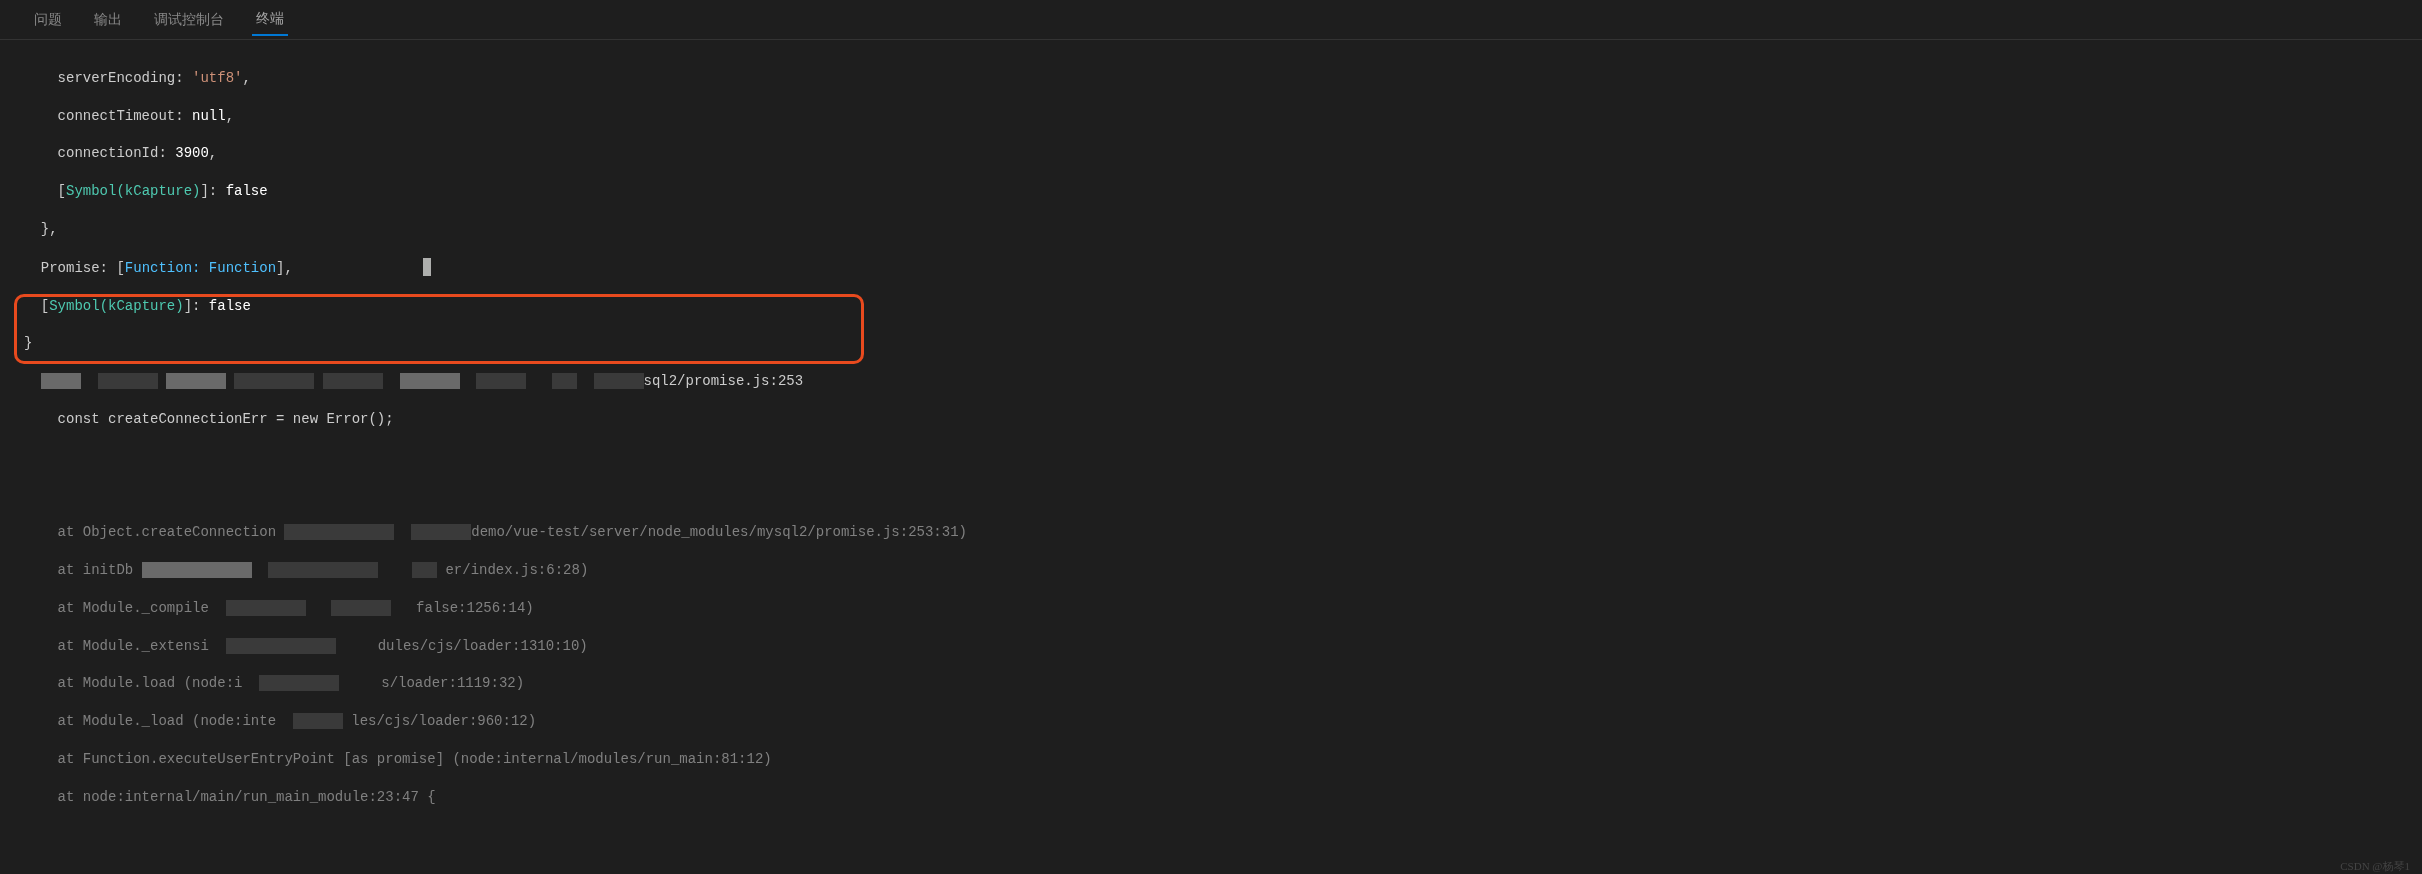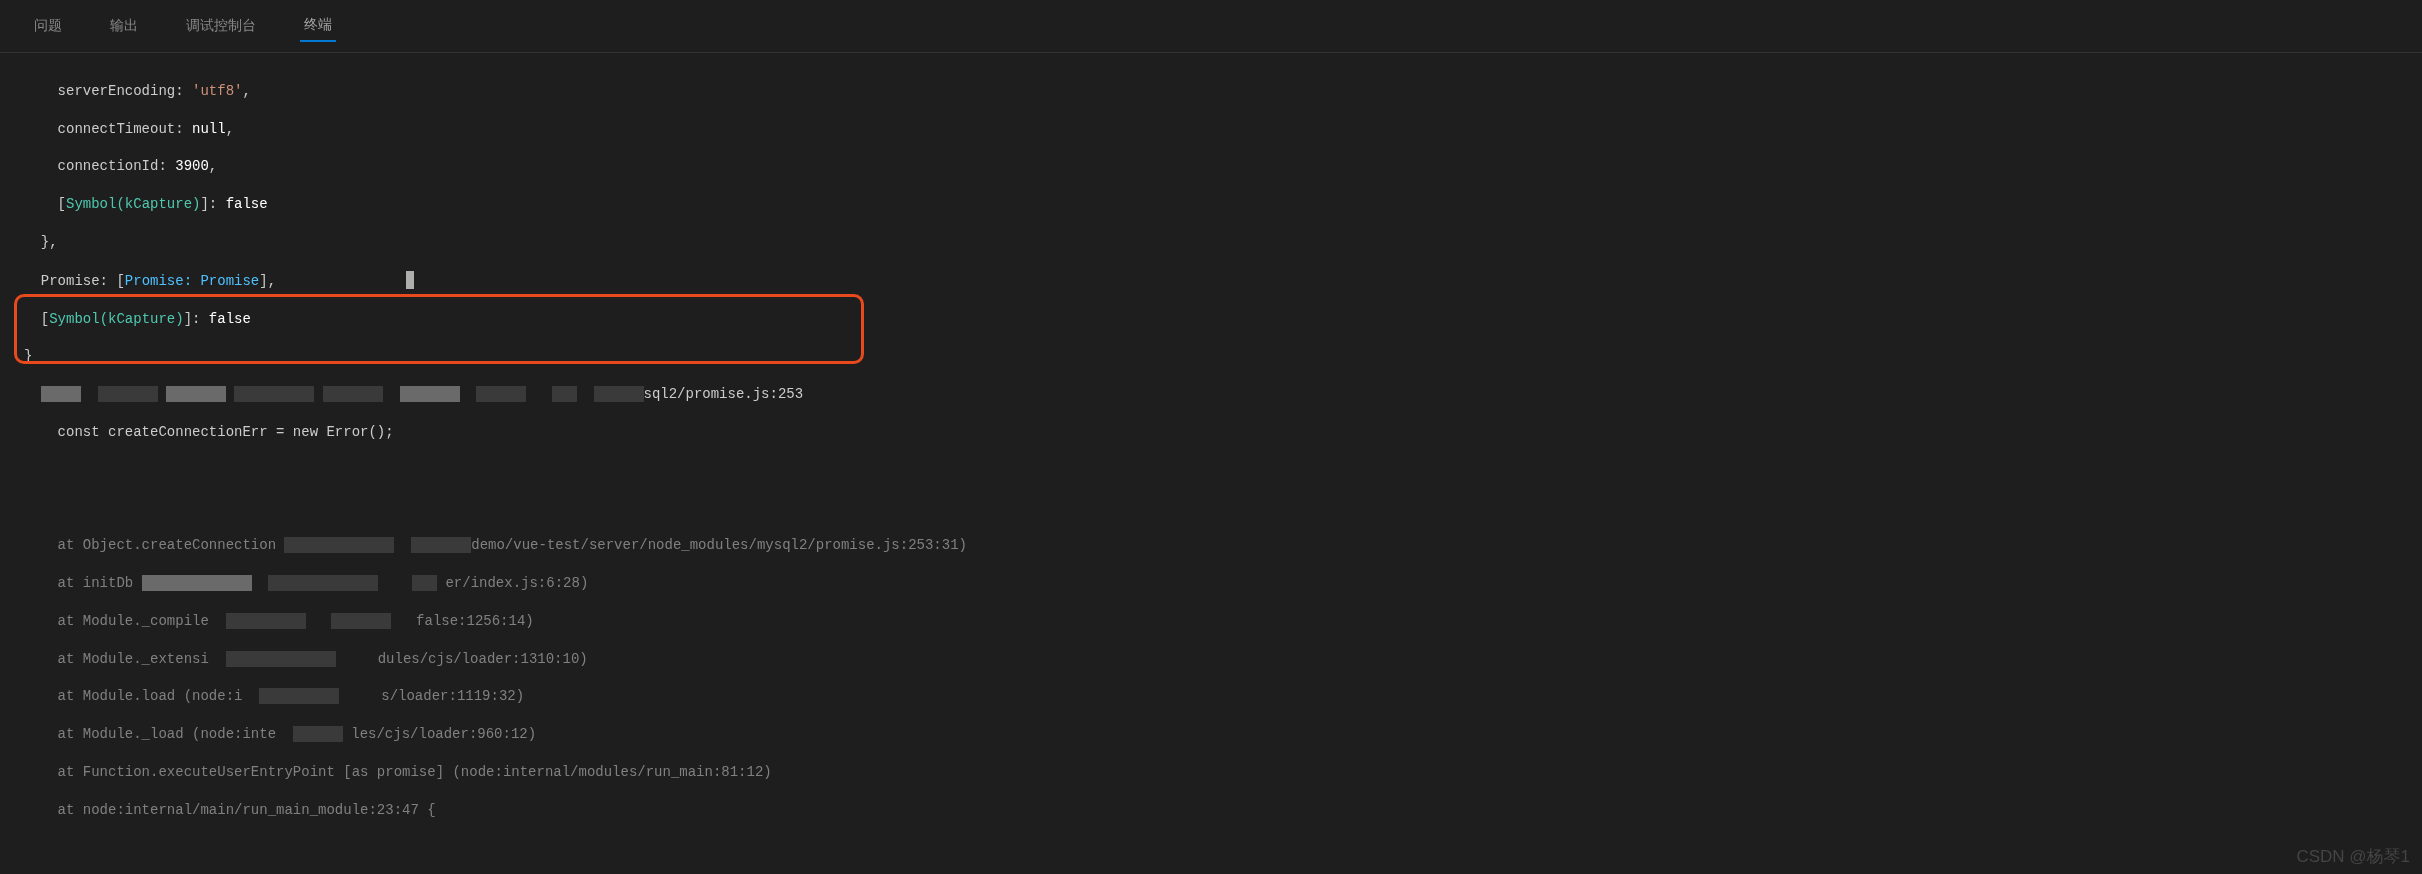--- a/index.html
+++ b/index.html
@@ -8,24 +8,24 @@
       color: #cccccc;
       font-family: Consolas, 'Courier New', monospace;
       font-size: 14px;
       width: 2422px;
       height: 874px;
       overflow: hidden;
       position: relative;
     }
     .tabs {
       display: flex;
-      gap: 40px;
+      gap: 24px;
       padding: 8px 30px;
       border-bottom: 1px solid #333;
-      height: 53px;
+      height: 40px;
       align-items: center;
     }
     .tab {
       color: #888;
       cursor: pointer;
       padding: 6px 4px;
       font-size: 14px;
       font-family: -apple-system, 'Segoe UI', sans-serif;
     }
     .tab.active {
@@ -76,43 +76,43 @@
       border-radius: 10px;
       left: 14px;
       top: 294px;
       width: 850px;
       height: 70px;
       pointer-events: none;
     }
     .watermark {
       position: absolute;
       right: 12px;
-      bottom: 6px;
+      bottom: 0;
       color: #444;
-      font-size: 17px;
-      font-family: Liberation Sans, sans-serif;
+      font-size: 11px;
+      font-family: Liberation Serif, serif;
     }
   </style>
 </head>
 <body>
 
 <div class="tabs">
   <div class="tab">问题</div>
   <div class="tab">输出</div>
   <div class="tab">调试控制台</div>
   <div class="tab active">终端</div>
 </div>
 
 <div class="terminal">
 <div class="line"><span>    serverEncoding: </span><span class="kw-str">'utf8'</span><span>,</span></div>
 <div class="line"><span>    connectTimeout: </span><span class="kw-bool white">null</span><span>,</span></div>
 <div class="line"><span>    connectionId: </span><span class="kw-num white">3900</span><span>,</span></div>
 <div class="line"><span>    [</span><span class="kw-symbol">Symbol(kCapture)</span><span>]: </span><span class="kw-bool white">false</span></div>
 <div class="line"><span>  },</span></div>
-<div class="line"><span>  Promise: </span><span>[</span><span class="kw-func">Promise: Promise</span><span>]</span><span>,</span>               <span class="cursor"></span></div>
+<div class="line"><span>  Promise: </span><span>[</span><span class="kw-func">Function: Function</span><span>]</span><span>,</span>               <span class="cursor"></span></div>
 <div class="line"><span>  [</span><span class="kw-symbol">Symbol(kCapture)</span><span>]: </span><span class="kw-bool white">false</span></div>
 <div class="line"><span>}</span></div>
 <div class="line">  <span class="censor w1 light"></span>  <span class="censor w2"></span> <span class="censor w2 light"></span> <span class="censor w3"></span> <span class="censor w2"></span>  <span class="censor w2 light"></span>  <span class="censor w5"></span>   <span class="censor w6"></span>  <span class="censor w5"></span><span>sql2/promise.js:253</span></div>
 <div class="line"><span>    const createConnectionErr = new Error();</span></div>
 <div class="line"><span> </span></div>
 <div class="line"><span> </span></div>
 <div class="line"><span class="kw-dim">    at Object.createConnection </span><span class="censor w4"></span>  <span class="censor w2"></span><span class="kw-dim">demo/vue-test/server/</span><span class="kw-dim">node_modules/mysql2</span><span class="kw-dim">/promise.js:253:31)</span></div>
 <div class="line"><span class="kw-dim">    at initDb </span><span class="censor w4 light"></span>  <span class="censor w4"></span>    <span class="censor w6"></span> <span class="kw-dim">er/index.js:6:28)</span></div>
 <div class="line"><span class="kw-dim">    at Module._compile</span>  <span class="censor w3"></span>   <span class="censor w2"></span>   <span class="kw-dim">false:1256:14)</span></div>
 <div class="line"><span class="kw-dim">    at Module._extensi</span>  <span class="censor w4"></span>     <span class="kw-dim">dules/cjs/loader:1310:10)</span></div>

